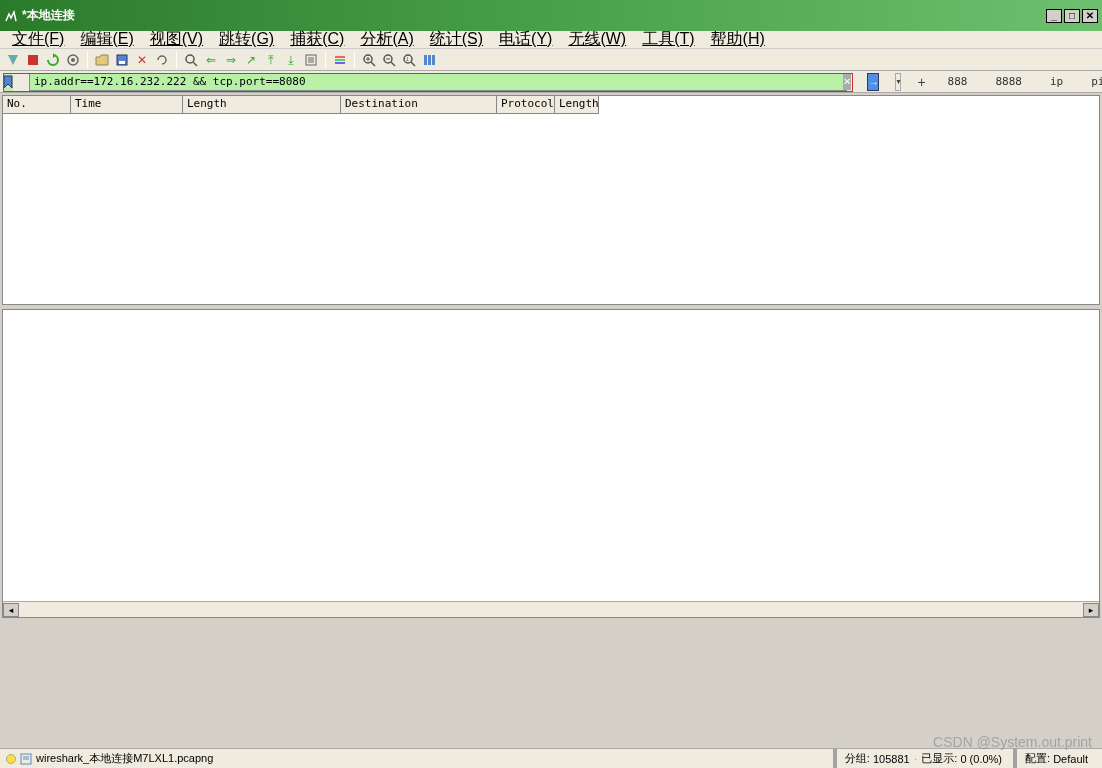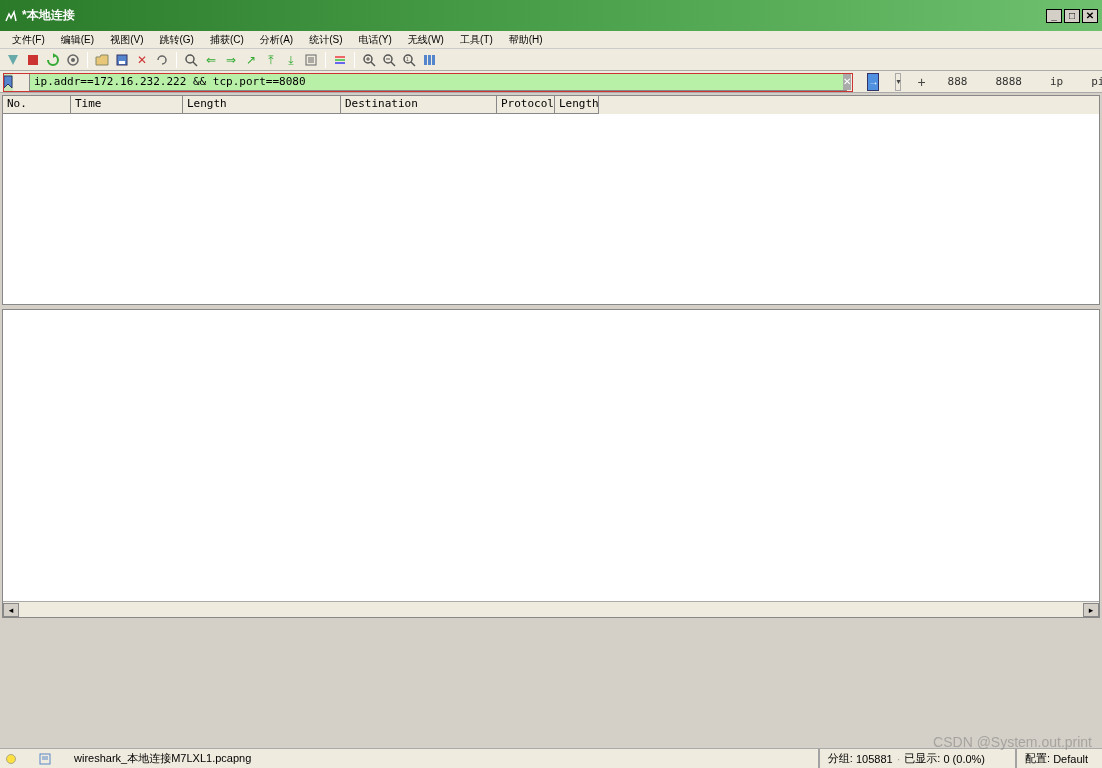--- a/index.html
+++ b/index.html
@@ -42,21 +42,22 @@
   background: #efebde;
   height: 18px;
   display: flex;
   align-items: center;
   padding: 0 4px;
   border-bottom: 1px solid #ccc;
 }
 .menubar .menu-item {
   padding: 0 8px;
   cursor: pointer;
-  font-size: 10px;
+  font-size: 16px;
+  text-decoration: underline;
 }
 .toolbar {
   background: #efebde;
   height: 22px;
   display: flex;
   align-items: center;
   padding: 2px 4px;
   border-bottom: 1px solid #aaa;
   gap: 2px;
 }
@@ -147,21 +148,21 @@
   color: #333;
   cursor:pointer;
   text-align:right;
 }
 .packet-list {
   background: white;
   border: 1px solid #888;
   margin: 2px;
   flex: 0 0 210px;
   display:flex;
-  flex-direction:column;
+  flex-direction:row;
 }
 .plist-header {
   display: flex;
   background: #efebde;
   height: 18px;
 }
 .plist-col {
   border: 1px solid #888;
   border-top:none;
   border-left:none;
@@ -202,33 +203,33 @@
   background: #d4d0c8;
 }
 .statusbar {
   height: 20px;
   background: #efebde;
   border-top: 1px solid #aaa;
   display: flex;
   align-items: center;
   padding: 0 6px;
   font-size: 11px;
-  gap: 22px;
+  gap: 3px;
 }
 .statusbar .status-led {
   width:10px;height:10px;border-radius:50%;
   background:#ffe040;border:1px solid #aa8;
 }
 .statusbar .status-icon {
   width:14px;height:14px;color:#5a88c8;
 }
 .statusbar .spacer { flex:1; }
 .statusbar .center-sep { color:#999; margin:0 4px; }
 .statusbar .section {
-  border-left:2px solid #a3a3a3;
+  border-left:4px solid #a3a3a3;
   padding:0 8px;
   height:100%;
   display:flex;align-items:center;
 }
 .watermark {
   position: absolute;
   right: 10px;
   bottom: 18px;
   font-size: 14px;
   color: rgba(120,120,120,0.5);

